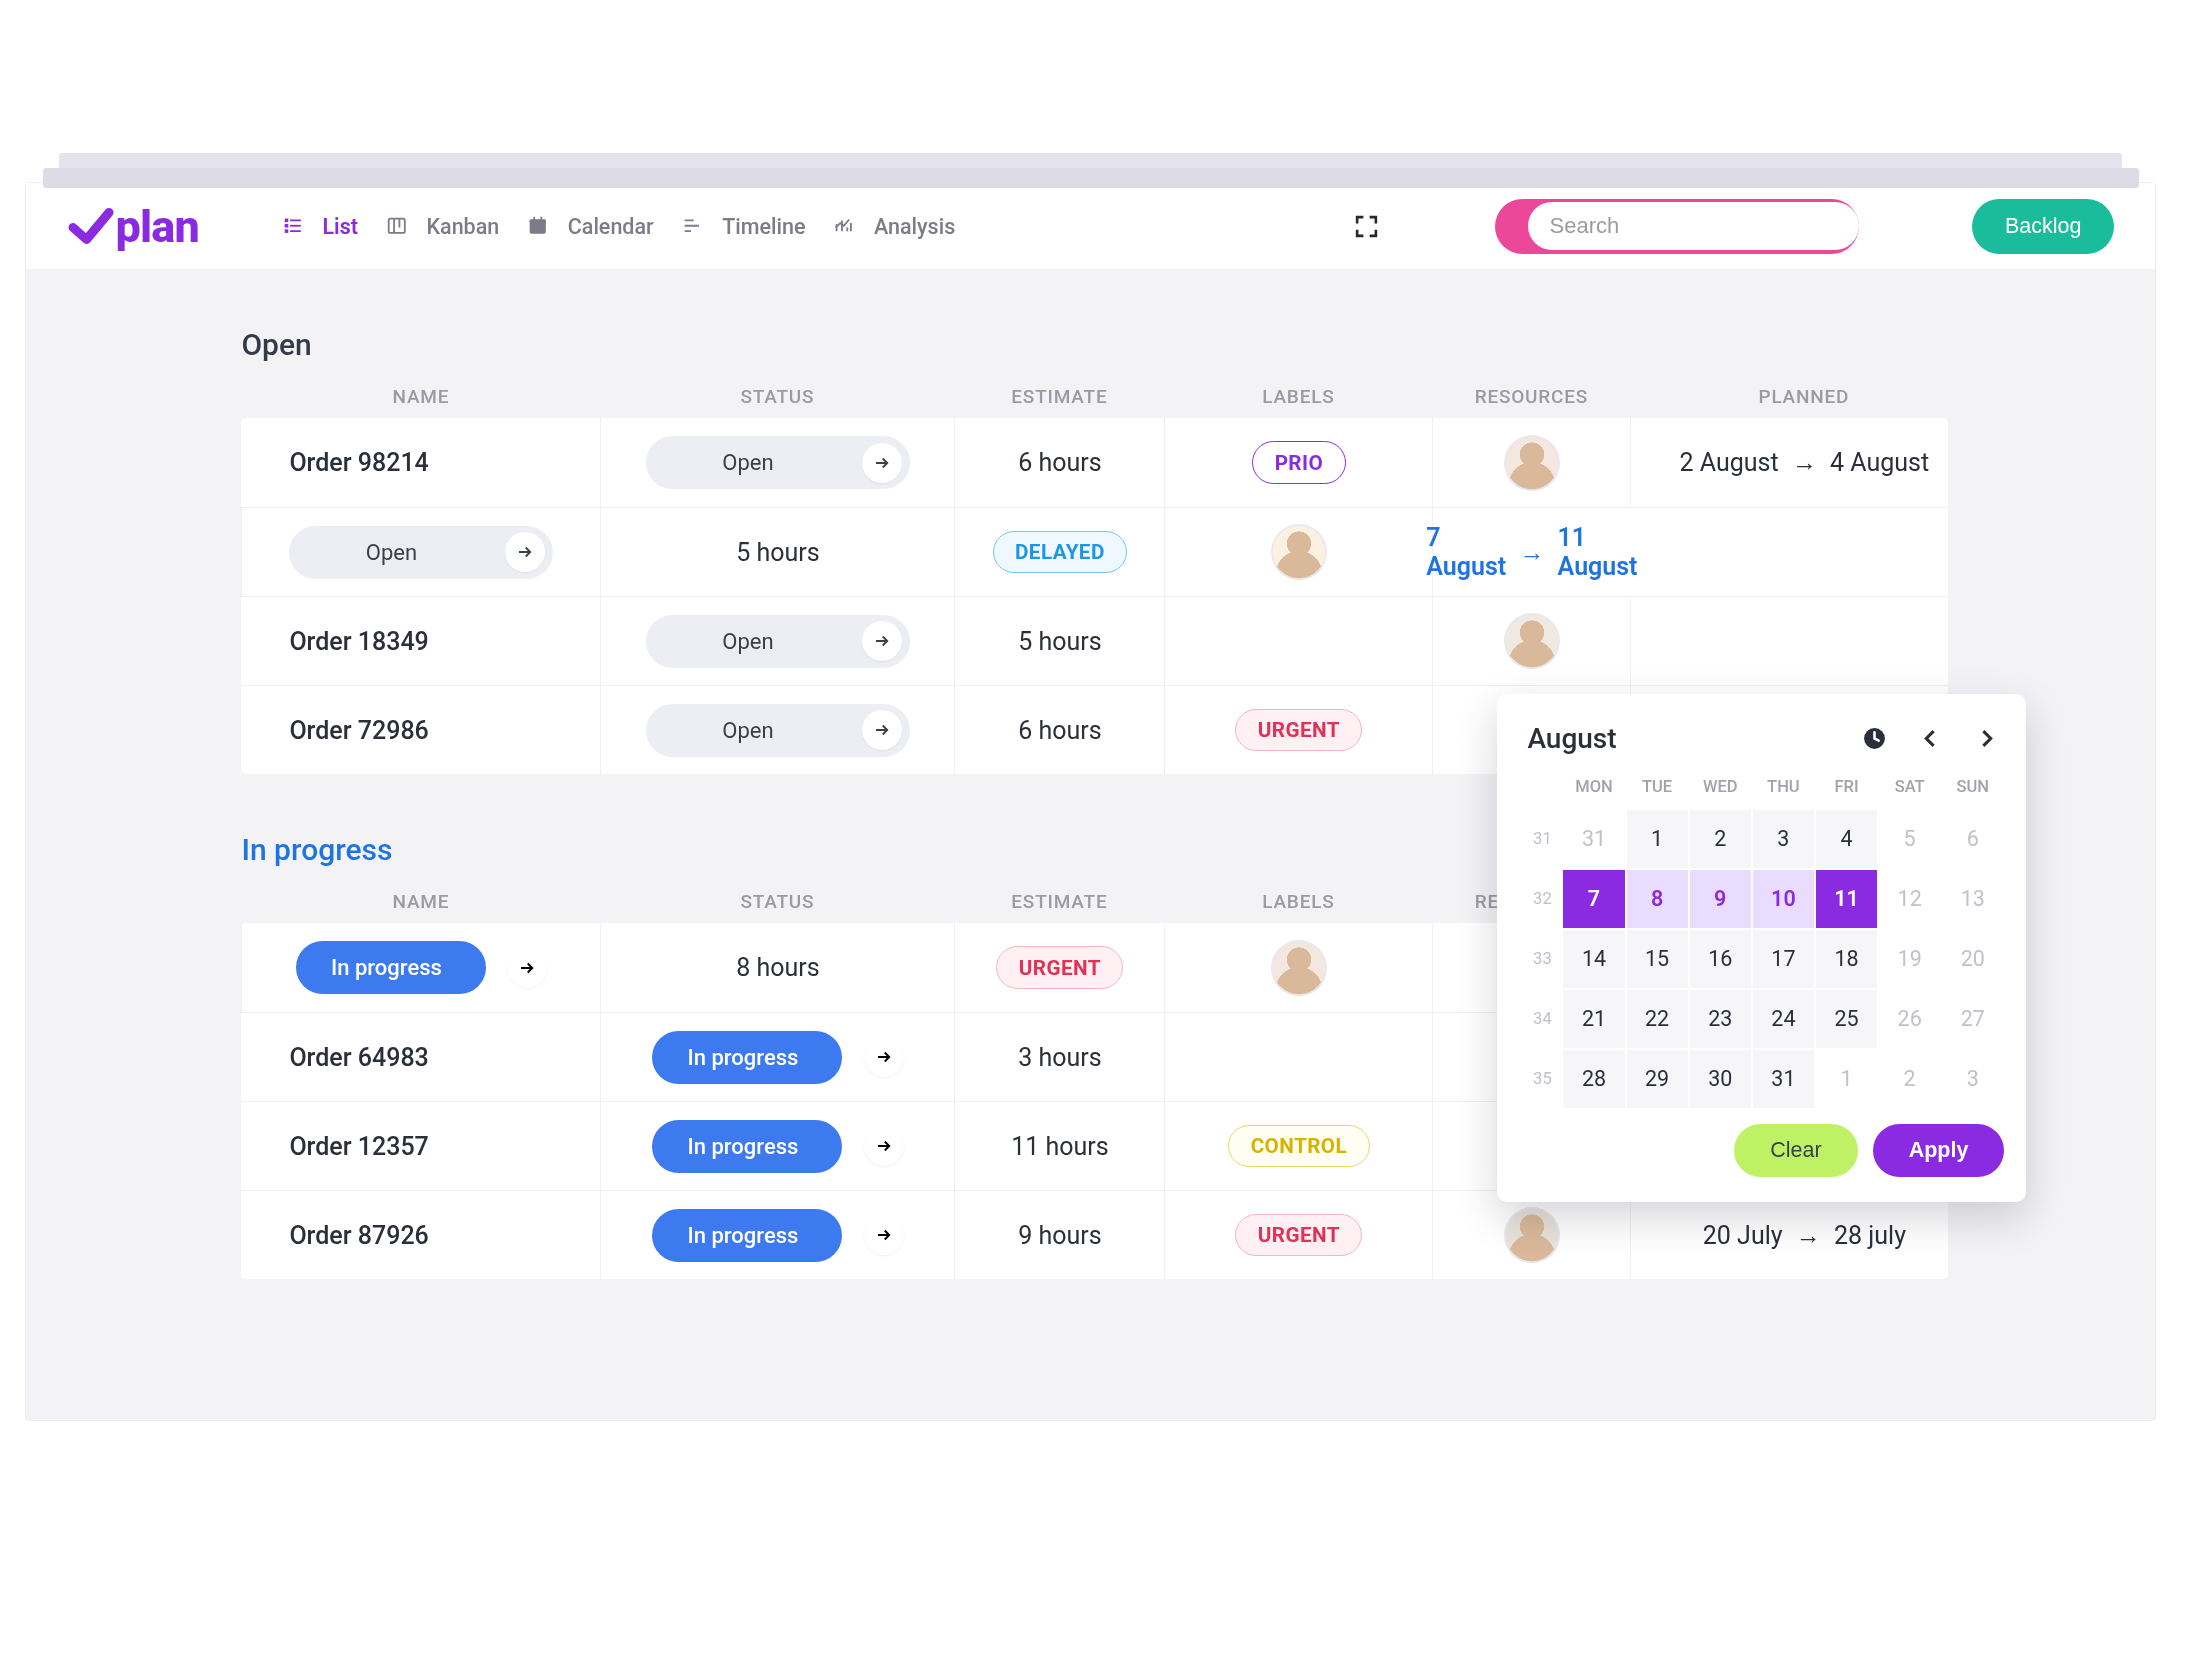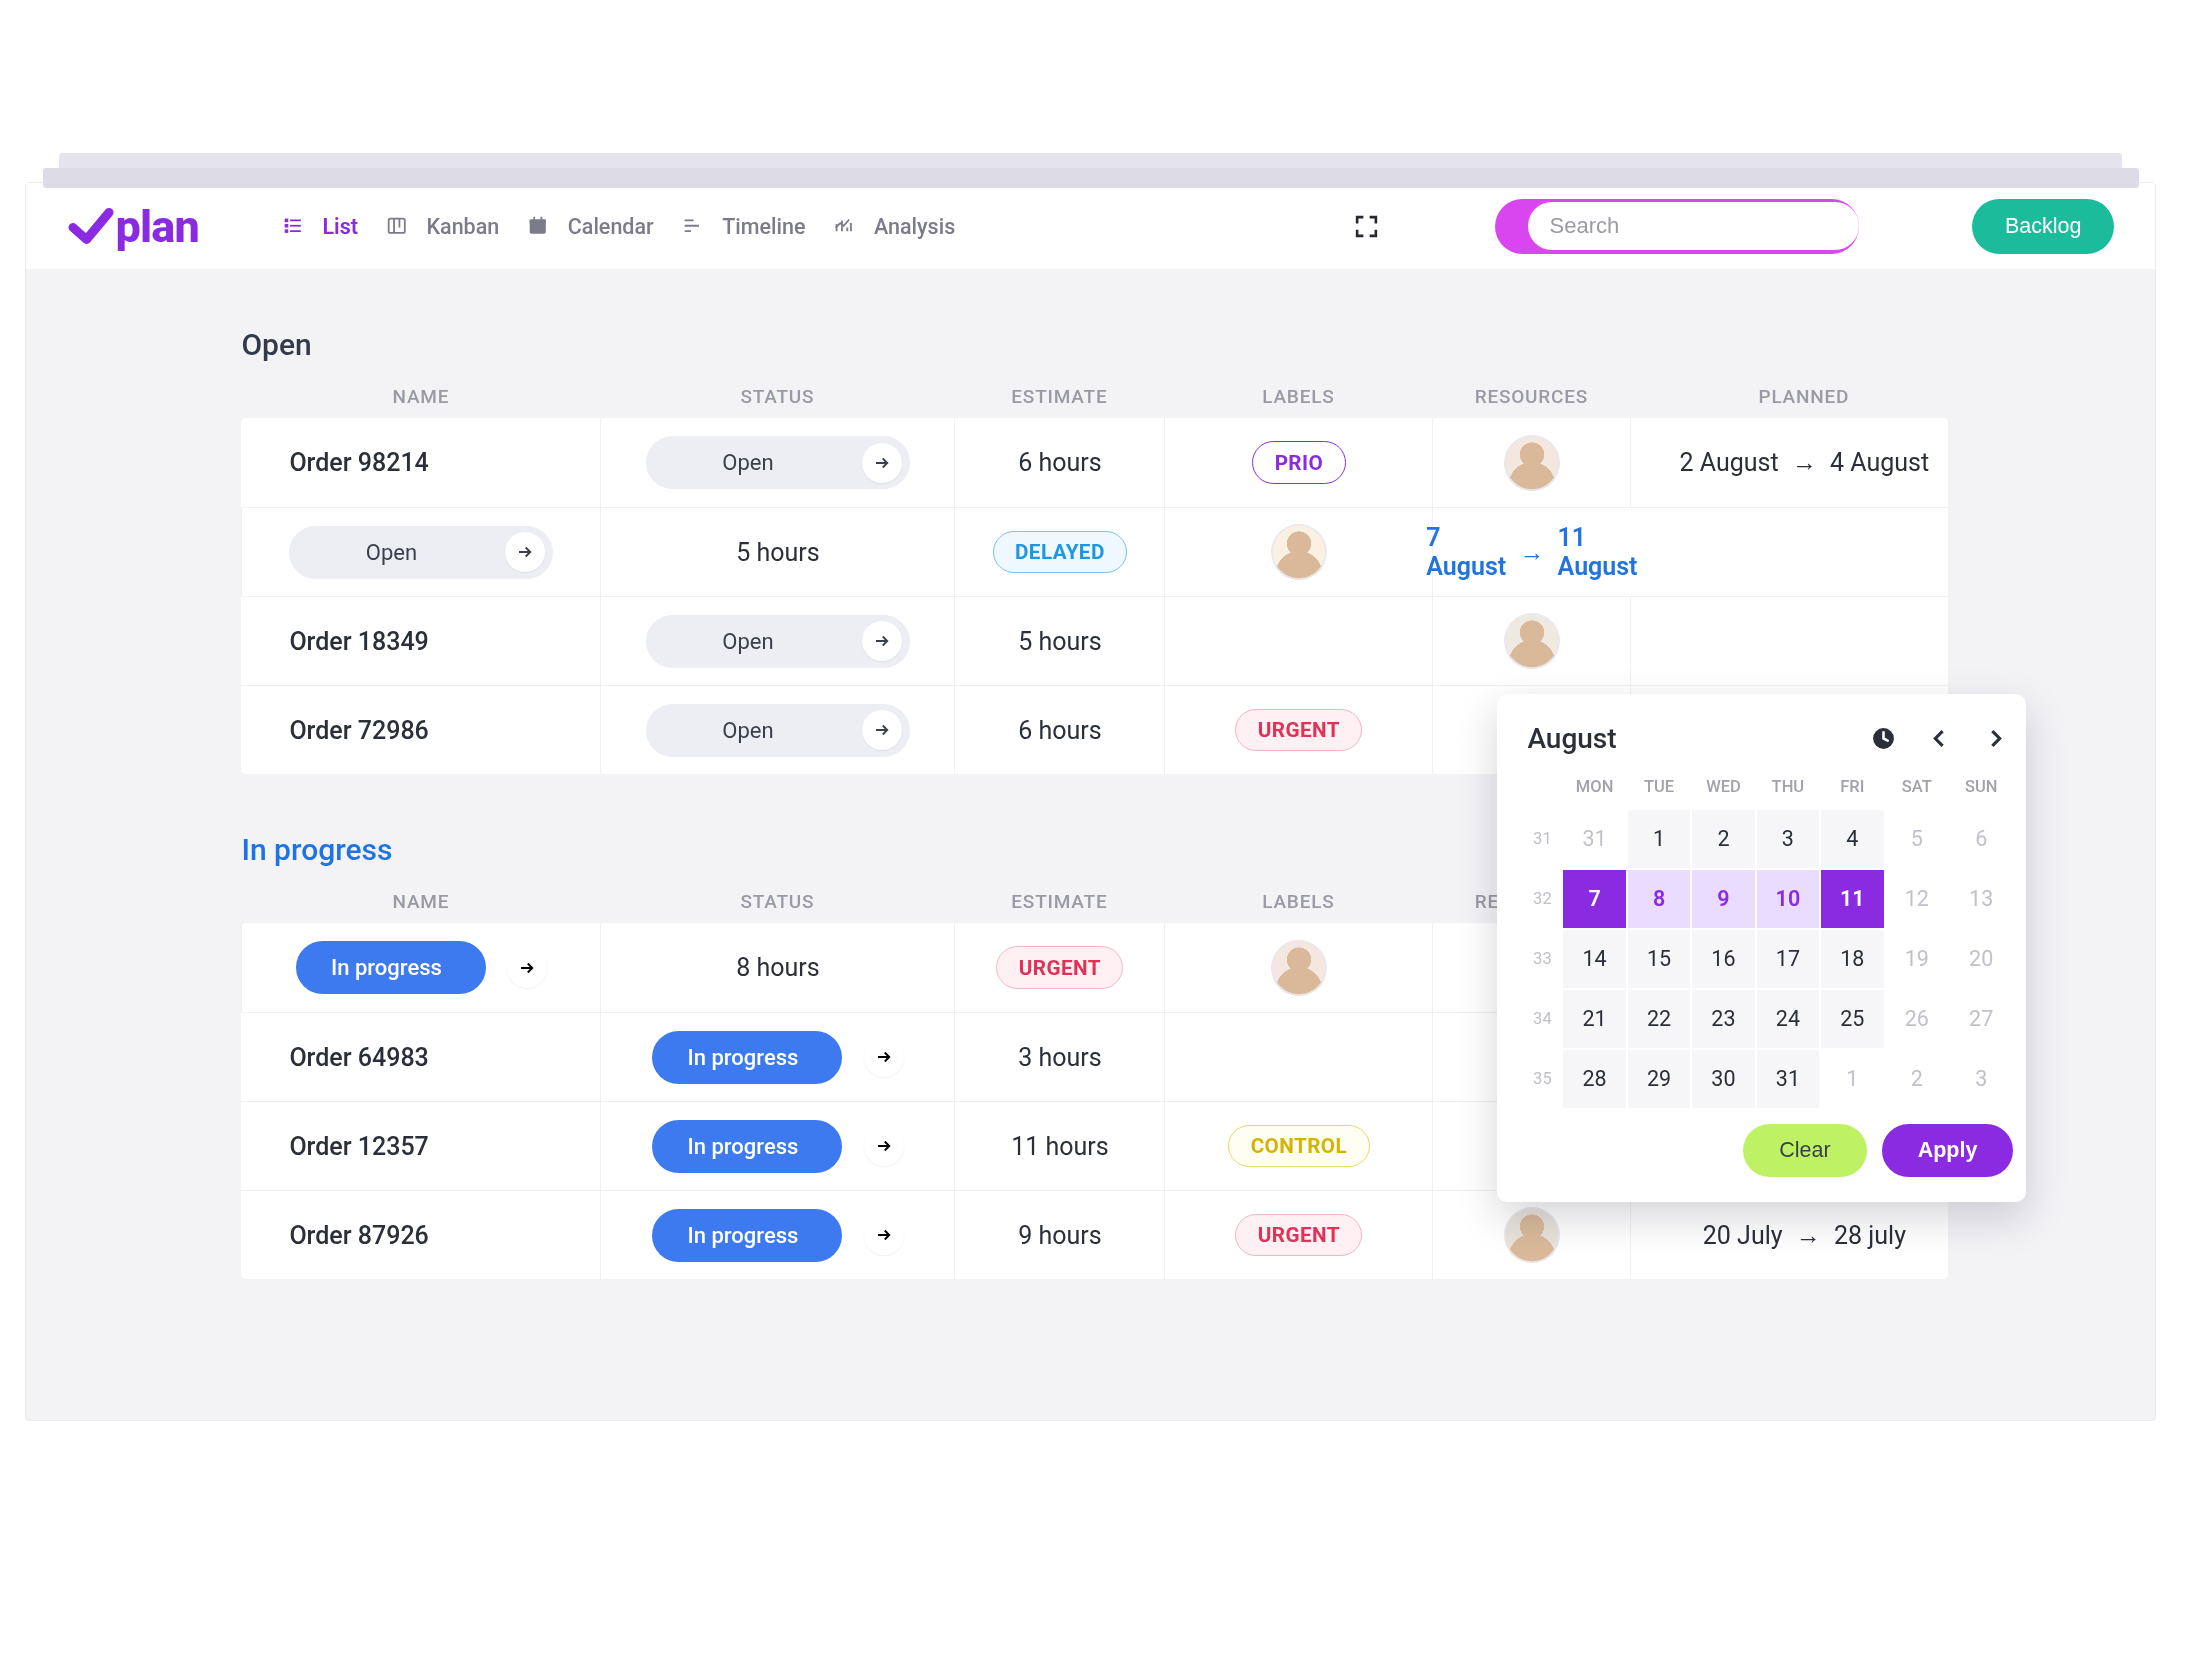--- a/index.html
+++ b/index.html
@@ -57,21 +57,21 @@
     cursor: pointer;
   }
   .view-tab.active { color: #8a2be2; font-weight: 600; }
   .view-tab .ic { width: 21.5px; height: 21.5px; display:flex; align-items:center; justify-content:center; }
   .spacer { flex: 1; }
   .expand-ic {
     width: 25px; height: 25px; cursor: pointer; color:#27272f;
   }
   .search {
     display: flex; align-items: center;
-    background: #d946ef; border-radius: 33px;
+    background: #ec4899; border-radius: 33px;
     height: 55px; width: 364px; padding: 0 8.3px 0 21.5px;
     margin-left: 33px;
   }
   .search .ic { color: #9a9aa5; width:23px; height:23px; }
   .search input {
     border: none; background: #fff; border-radius: 33px;
     height: 48px; flex: 1; margin-left: 11.6px; padding: 0 21.5px;
     font-size: 22px; color: #333; outline:none;
   }
   .search input::placeholder { color: #9a9aa5; }
@@ -158,21 +158,21 @@
   .planned.blue { color:#1f74e0; font-weight:600; }
   .arrow-sm { font-weight:700; }
 
   
   .popover {
     position: absolute;
     top: 511px; left: 1471px;
     width: 529px;
     background: #fff; border-radius: 10px;
     box-shadow: 0 15px 41px rgba(20,20,40,0.18);
-    padding: 28px 13px 25px 25px;
+    padding: 28px 22px 25px 25px;
     z-index: 50;
   }
   .pop-head { display:flex; align-items:center; justify-content:space-between; margin-bottom: 15px; padding: 0 5px; }
   .pop-title { font-size: 28px; font-weight:500; color:#2a2f3a; }
   .pop-ctrls { display:flex; align-items:center; gap: 31px; }
   .pop-ctrls .nav { width:25px; height:25px; cursor:pointer; color:#2a2f3a; }
   .pop-ctrls .clock { width:25px; height:25px; color:#2a2f3a; cursor:pointer; }
 
   .dow { display:grid; grid-template-columns: 40px repeat(7, 1fr); gap: 0; margin-bottom: 6.6px; }
   .dow > div { text-align:center; font-size:16.5px; color:#a2a2ad; font-weight:500; padding: 6.6px 0; }

